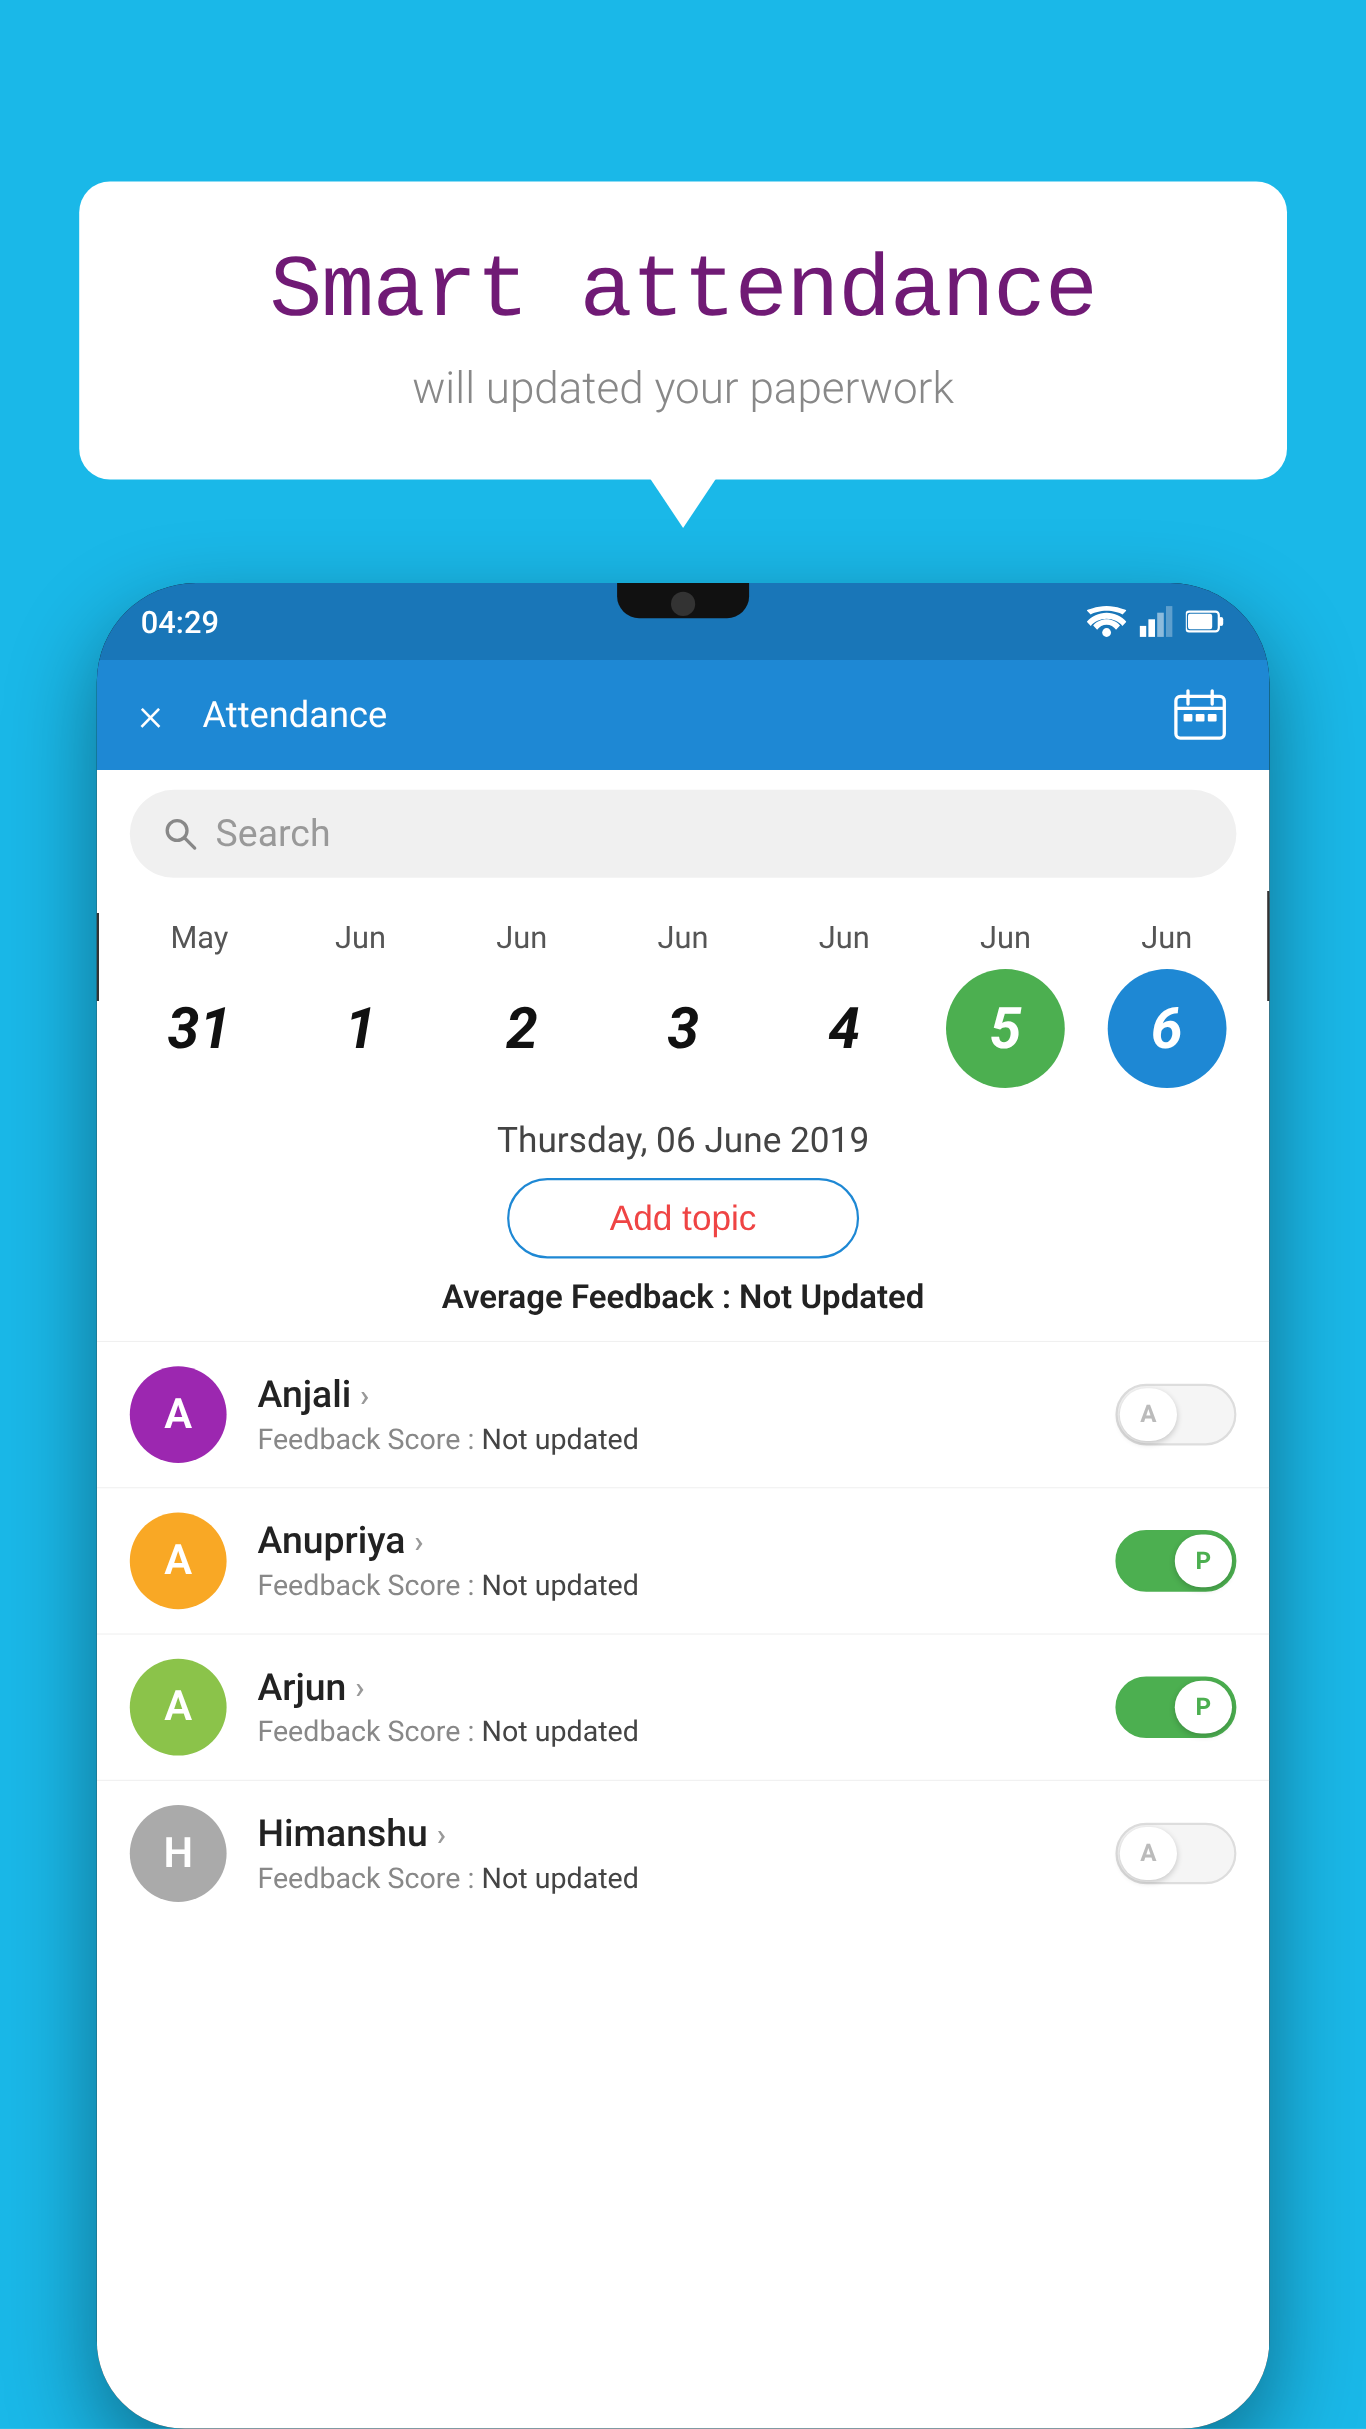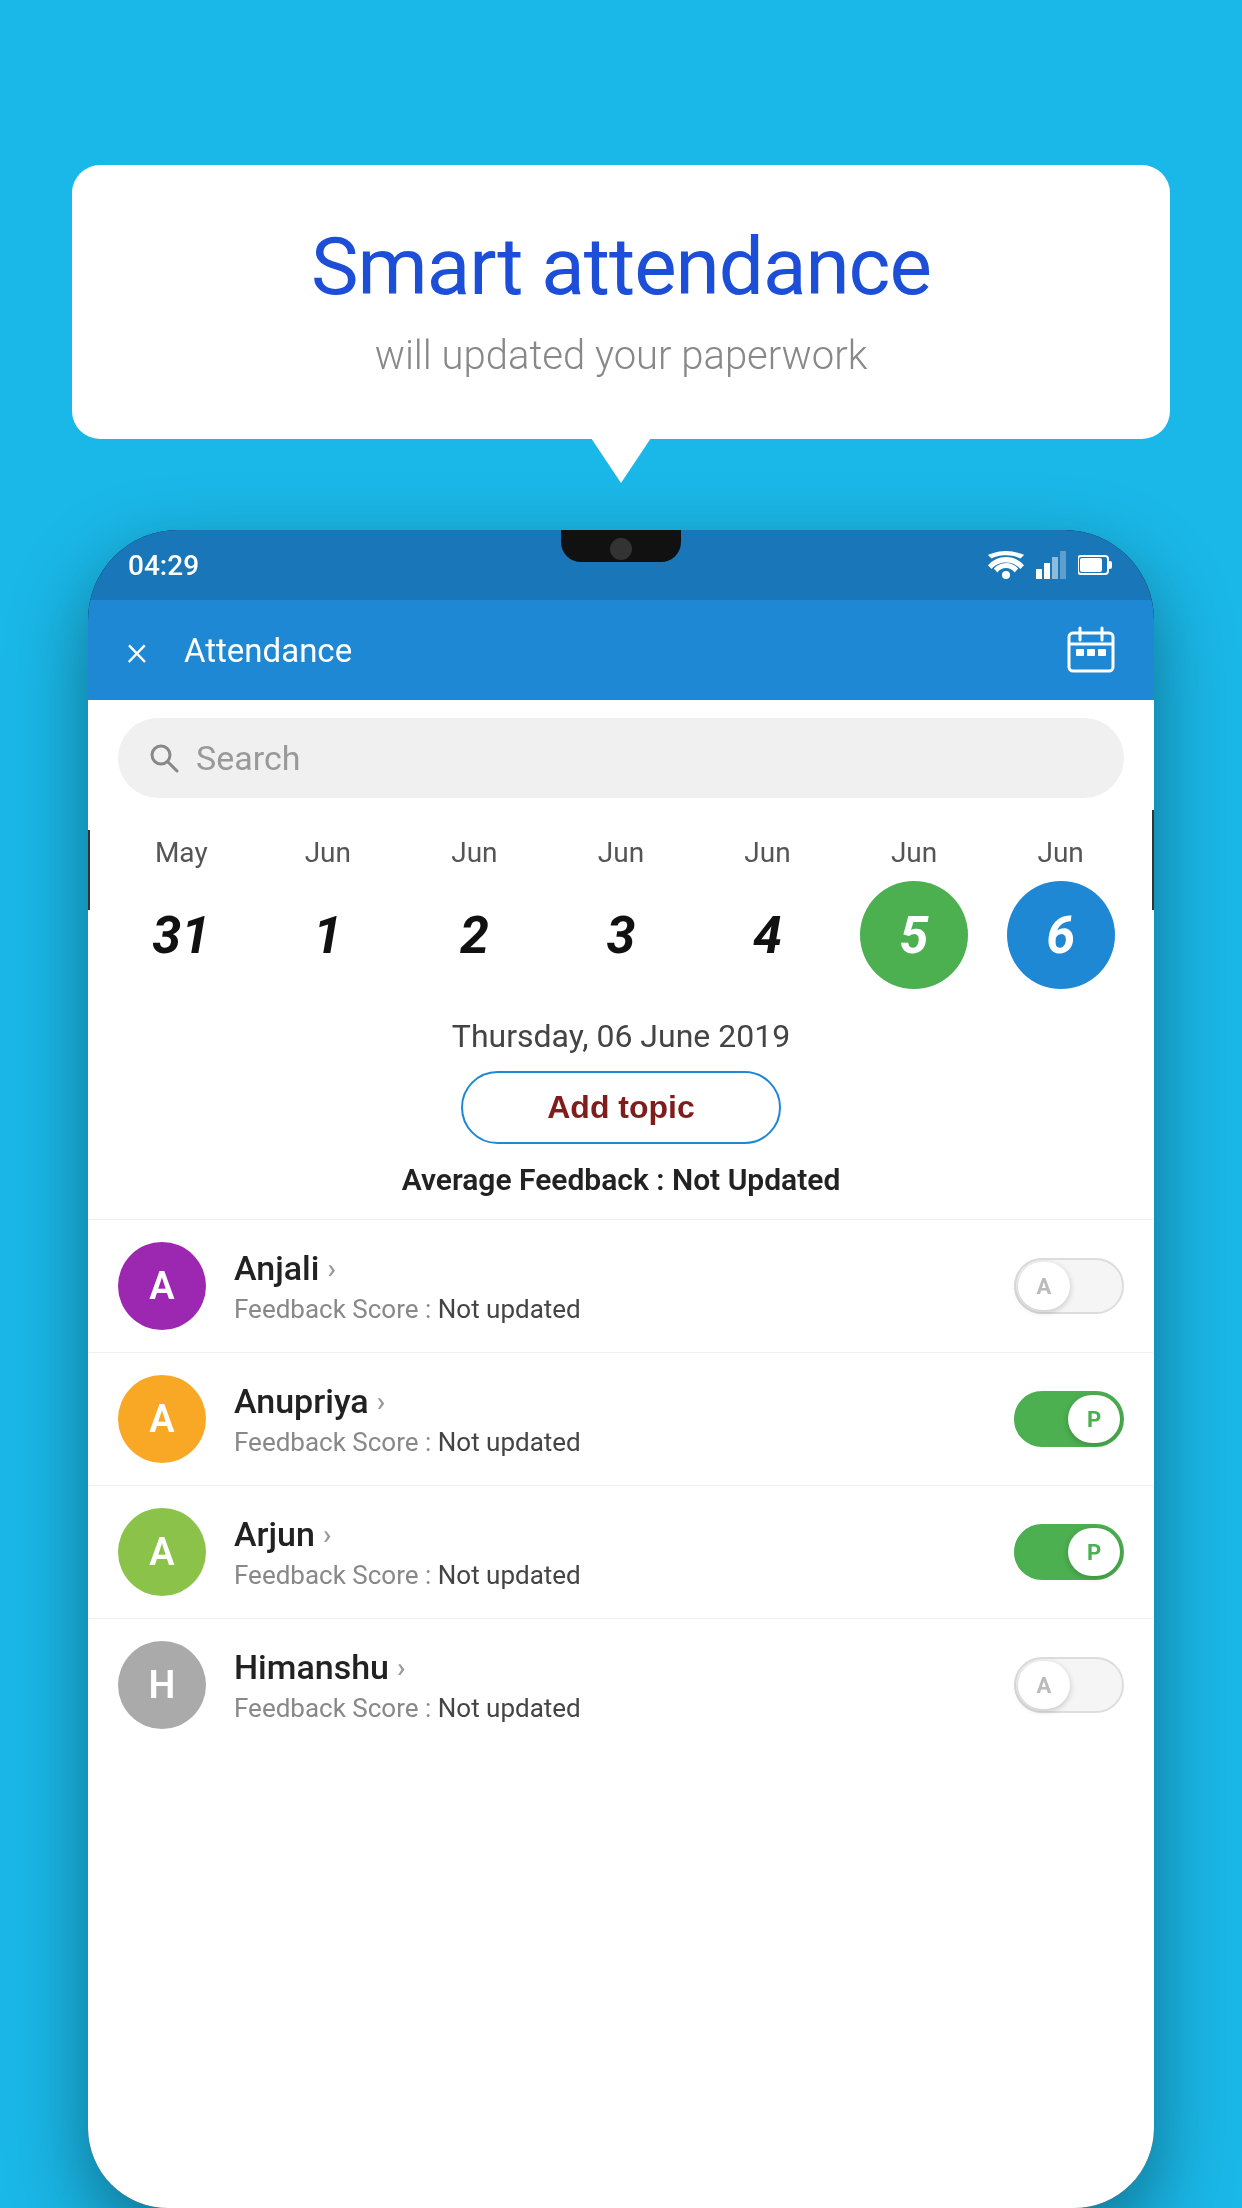--- a/index.html
+++ b/index.html
@@ -29,24 +29,25 @@
       bottom: -44px;
       left: 50%;
       transform: translateX(-50%);
       width: 0;
       height: 0;
       border-left: 32px solid transparent;
       border-right: 32px solid transparent;
       border-top: 48px solid white;
     }
     .speech-bubble-title {
-      color: #1d4ed8;
+      color: #701a75;
       font-size: 80px;
       font-weight: 400;
       letter-spacing: -1px;
+      font-family: Liberation Mono, monospace;
     }
     .speech-bubble-sub {
       color: #888;
       font-size: 40px;
       margin-top: 18px;
       font-weight: 300;
     }
 
     
     .phone-frame {
@@ -169,26 +170,25 @@
     }
 
     
     .add-topic-btn {
       display: block;
       margin: 0 auto 18px;
       border: 2px solid #1e88d4;
       border-radius: 40px;
       padding: 16px 56px;
       background: white;
-      color: #7f1d1d;
+      color: #ef4444;
       font-size: 32px;
       cursor: pointer;
       width: 320px;
       text-align: center;
-      font-weight: bold;
     }
 
     
     .avg-feedback {
       text-align: center;
       font-size: 30px;
       color: #888;
       margin-bottom: 22px;
     }
     .avg-feedback span {

